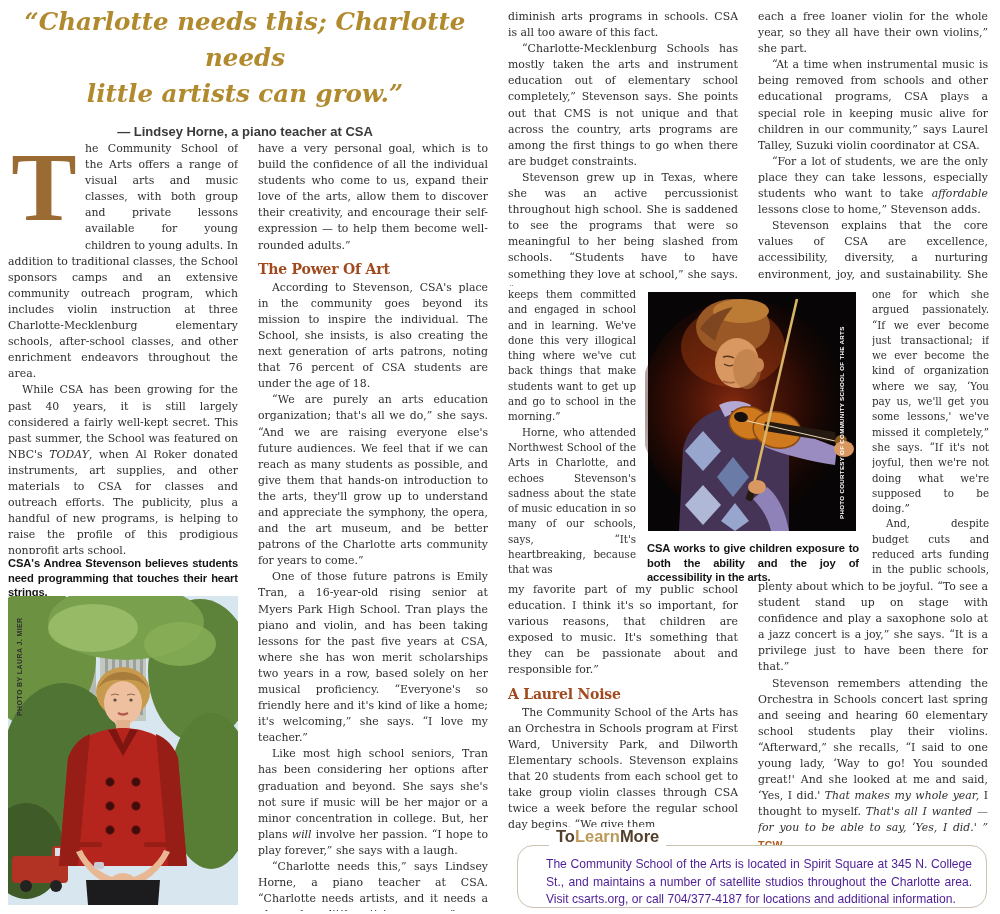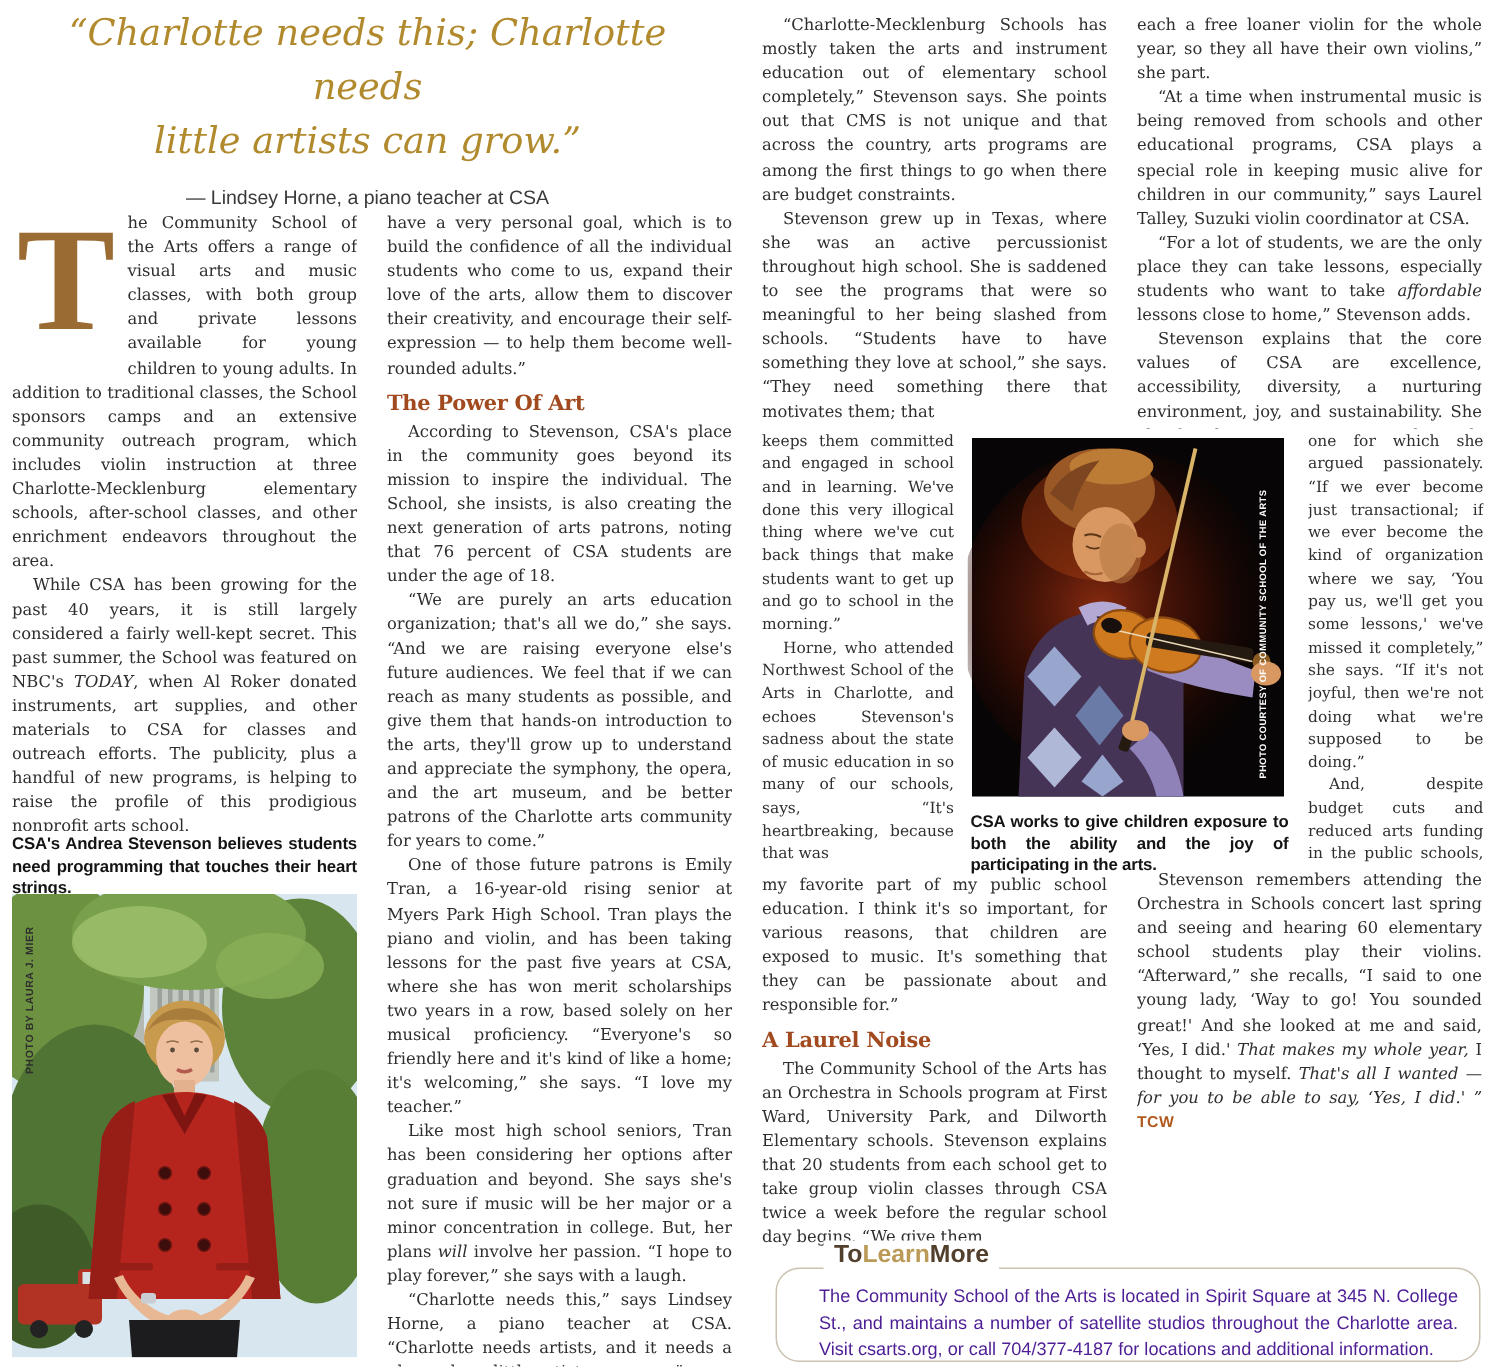--- a/index.html
+++ b/index.html
@@ -11,21 +11,21 @@
     --learn_dark:#53402c;
     --learn_tan:#bb9a58;
     --body_ink:#2e2e2e;
   }
   html,body{margin:0;padding:0;}
   body{width:1000px;height:914px;background:#ffffff;position:relative;
        font-family:"DejaVu Serif",serif;color:var(--body_ink);overflow:hidden;}
   .abs{position:absolute;}
 
   
-  .quote-block{left:16px;top:4px;width:458px;text-align:center;}
+  .quote-block{left:16px;top:4px;width:458px;text-align:center;font-weight:bold;}
   .quote-line{font-style:italic;font-size:24.5px;line-height:36px;color:var(--accent_gold);
               font-family:"DejaVu Serif",serif;}
   .attribution{margin-top:12px;font-family:"Liberation Sans",sans-serif;
                font-size:13px;color:#3a3a3a;text-align:center;}
 
   
   .textcol{overflow:hidden;}
   .para{margin:0;text-indent:14px;font-size:10.9px;line-height:16.1px;text-align:justify;}
   .noindent{text-indent:0;}
   .narrow .para{font-size:10.3px;line-height:15.3px;}
@@ -146,20 +146,21 @@
     <p class="para noindent">have a very personal goal, which is to build the confidence of all the individual students who come to us, expand their love of the arts, allow them to discover their creativity, and encourage their self-expression — to help them become well-rounded adults.”</p>
     <h3 class="subhead">The Power Of Art</h3>
     <p class="para">According to Stevenson, CSA's place in the community goes beyond its mission to inspire the individual. The School, she insists, is also creating the next generation of arts patrons, noting that 76 percent of CSA students are under the age of 18.</p>
     <p class="para">“We are purely an arts education organization; that's all we do,” she says. “And we are raising everyone else's future audiences. We feel that if we can reach as many students as possible, and give them that hands-on introduction to the arts, they'll grow up to understand and appreciate the symphony, the opera, and the art museum, and be better patrons of the Charlotte arts community for years to come.”</p>
     <p class="para">One of those future patrons is Emily Tran, a 16-year-old rising senior at Myers Park High School. Tran plays the piano and violin, and has been taking lessons for the past five years at CSA, where she has won merit scholarships two years in a row, based solely on her musical proficiency. “Everyone's so friendly here and it's kind of like a home; it's welcoming,” she says. “I love my teacher.”</p>
     <p class="para">Like most high school seniors, Tran has been considering her options after graduation and beyond. She says she's not sure if music will be her major or a minor concentration in college. But, her plans <em>will</em> involve her passion. “I hope to play forever,” she says with a laugh.</p>
     <p class="para">“Charlotte needs this,” says Lindsey Horne, a piano teacher at CSA. “Charlotte needs artists, and it needs a place where little artists can grow.”</p>
   </div>
 
 <div class="abs textcol" style="left:508px;top:9px;width:230px;height:277px;">
+    <p class="para noindent">diminish arts programs in schools. CSA is all too aware of this fact.</p>
     <p class="para">“Charlotte-Mecklenburg Schools has mostly taken the arts and instrument education out of elementary school completely,” Stevenson says. She points out that CMS is not unique and that across the country, arts programs are among the first things to go when there are budget constraints.</p>
     <p class="para">Stevenson grew up in Texas, where she was an active percussionist throughout high school. She is saddened to see the programs that were so meaningful to her being slashed from schools. “Students have to have something they love at school,” she says. “They need something there that motivates them; that</p>
   </div>
 <div class="abs textcol narrow" style="left:508px;top:287px;width:128px;height:292px;">
     <p class="para noindent">keeps them committed and engaged in school and in learning. We've done this very illogical thing where we've cut back things that make students want to get up and go to school in the morning.”</p>
     <p class="para">Horne, who attended Northwest School of the Arts in Charlotte, and echoes Stevenson's sadness about the state of music education in so many of our schools, says, “It's heartbreaking, because that was</p>
   </div>
 <div class="abs textcol" style="left:508px;top:582px;width:230px;height:258px;">
     <p class="para noindent">my favorite part of my public school education. I think it's so important, for various reasons, that children are exposed to music. It's something that they can be passionate about and responsible for.”</p>
     <h3 class="subhead">A Laurel Noise</h3>
@@ -210,31 +211,32 @@
         <ellipse cx="96" cy="128" rx="7" ry="5" fill="#17100c" transform="rotate(12 96 128)"></ellipse>
       </g>
       <line x1="152" y1="10" x2="106" y2="208" stroke="#d9b468" stroke-width="2.6"></line>
       <rect x="100" y="202" width="12" height="7" rx="2" fill="#241a10" transform="rotate(-70 106 206)"></rect>
       <ellipse cx="112" cy="198" rx="9" ry="7" fill="#d99861"></ellipse>
     </g>
     <text transform="translate(199,230) rotate(-90)" font-family="Liberation Sans, sans-serif" font-size="6.2" font-weight="bold" fill="#ffffff" letter-spacing="0.3">PHOTO COURTESY OF COMMUNITY SCHOOL OF THE ARTS</text>
   </svg>
 </div>
 
-<div class="abs caption" style="left:647px;top:541px;width:212px;">CSA works to give children exposure to both the ability and the joy of participating in the arts.</div>
+<div class="abs caption" style="left:647px;top:541px;width:212px;">CSA works to give children exposure to both the ability and the joy of accessibility in the arts.</div>
 
 <div class="abs textcol" style="left:758px;top:9px;width:230px;height:277px;">
     <p class="para noindent">each a free loaner violin for the whole year, so they all have their own violins,” she part.</p>
     <p class="para">“At a time when instrumental music is being removed from schools and other educational programs, CSA plays a special role in keeping music alive for children in our community,” says Laurel Talley, Suzuki violin coordinator at CSA.</p>
     <p class="para">“For a lot of students, we are the only place they can take lessons, especially students who want to take <em>affordable</em> lessons close to home,” Stevenson adds.</p>
     <p class="para">Stevenson explains that the core values of CSA are excellence, accessibility, diversity, a nurturing environment, joy, and sustainability. She clarifies that, yes, joy is a core value and</p>
   </div>
 <div class="abs textcol narrow" style="left:872px;top:287px;width:117px;height:292px;">
     <p class="para noindent">one for which she argued passionately. “If we ever become just transactional; if we ever become the kind of organization where we say, ‘You pay us, we'll get you some lessons,' we've missed it completely,” she says. “If it's not joyful, then we're not doing what we're supposed to be doing.”</p>
     <p class="para">And, despite budget cuts and reduced arts funding in the public schools, Stevenson asserts that there is still</p>
   </div>
 <div class="abs textcol" style="left:758px;top:579px;width:230px;height:266px;">
+    <p class="para noindent">plenty about which to be joyful. “To see a student stand up on stage with confidence and play a saxophone solo at a jazz concert is a joy,” she says. “It is a privilege just to have been there for that.”</p>
     <p class="para">Stevenson remembers attending the Orchestra in Schools concert last spring and seeing and hearing 60 elementary school students play their violins. “Afterward,” she recalls, “I said to one young lady, ‘Way to go! You sounded great!' And she looked at me and said, ‘Yes, I did.' <em>That makes my whole year,</em> I thought to myself. <em>That's all I wanted — for you to be able to say, ‘Yes, I did.' ”</em> <span class="tcw">TCW</span></p>
   </div>
 
 <div class="abs learn-box"></div>
 <div class="abs learn-title"><span class="lt-dark">To</span><span class="lt-tan">Learn</span><span class="lt-dark">More</span></div>
 <div class="abs learn-text">The Community School of the Arts is located in Spirit Square at 345 N. College St., and maintains a number of satellite studios throughout the Charlotte area. Visit csarts.org, or call 704/377-4187 for locations and additional information.</div>
 
 </body></html>

